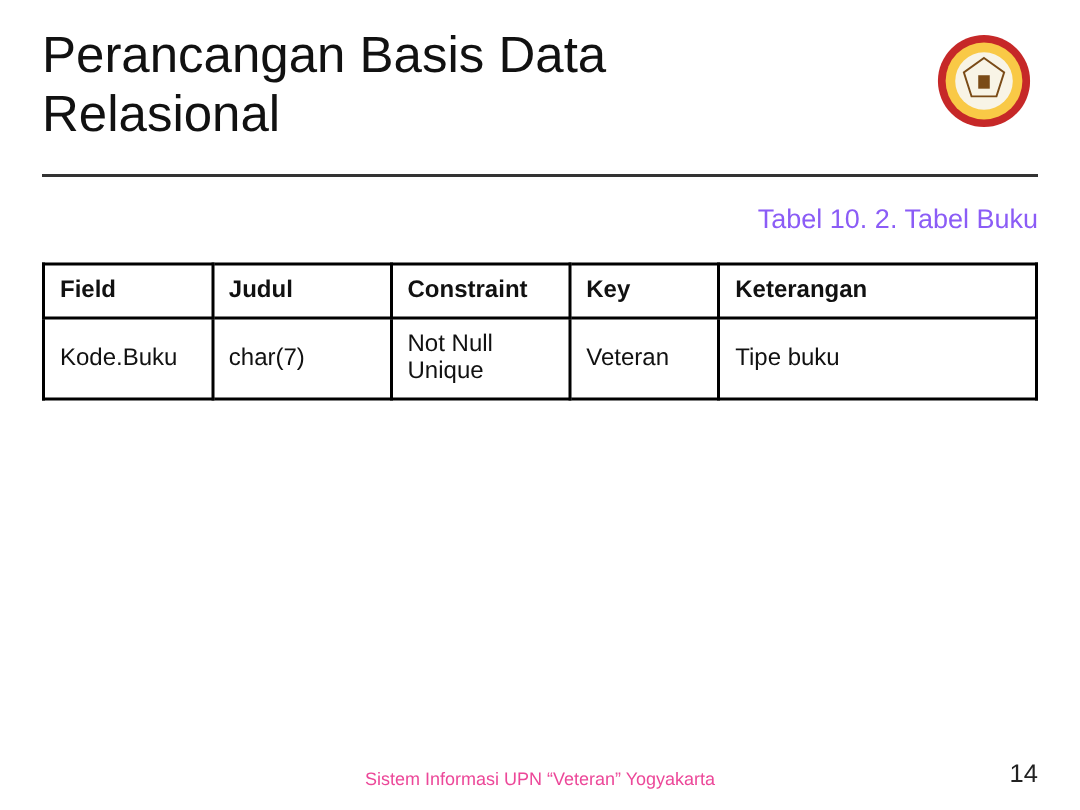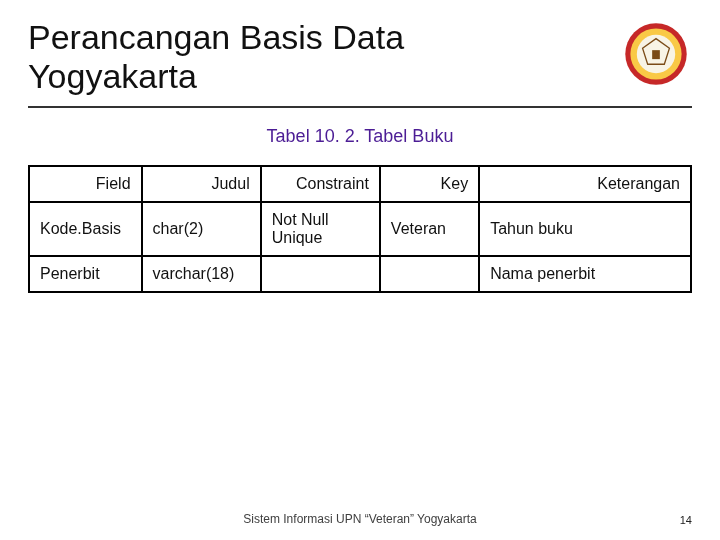--- a/index.html
+++ b/index.html
@@ -7,90 +7,90 @@
     margin: 0;
     width: 720px;
     height: 540px;
     font-family: Arial, sans-serif;
     background: #fff;
     position: relative;
     padding: 18px 28px 0 28px;
   }
   .title-block {
     border-bottom: 2px solid #333;
-    padding-bottom: 10px;
+    padding-bottom: 20px;
     margin-bottom: 18px;
     position: relative;
   }
   .title-block h1 {
     font-size: 34px;
     font-weight: 400;
     margin: 0;
     line-height: 1.15;
     color: #111;
   }
   .logo {
     position: absolute;
     top: 4px;
     right: 4px;
     width: 64px;
     height: 64px;
   }
   .caption {
-    text-align: center;
+    text-align: right;
     font-size: 18px;
     margin: 10px 0 18px 0;
-    color: #4c1d95;
+    color: #8b5cf6;
   }
   table {
     border-collapse: collapse;
     width: 100%;
     table-layout: fixed;
   }
   th, td {
     border: 2px solid #000;
     padding: 8px 10px;
     font-size: 16px;
     text-align: left;
     vertical-align: middle;
     color: #111;
   }
   th {
-    font-weight: normal;
-    text-align: right;
+    font-weight: bold;
+    text-align: left;
   }
   col.c1 { width: 17%; }
   col.c2 { width: 18%; }
   col.c3 { width: 18%; }
   col.c4 { width: 15%; }
   col.c5 { width: 32%; }
   .footer {
     position: absolute;
     bottom: 14px;
     left: 0;
     width: 720px;
     text-align: center;
     font-size: 12px;
-    color: #404040;
+    color: #ec4899;
   }
   .pagenum {
     position: absolute;
     bottom: 14px;
     right: 28px;
-    font-size: 11px;
+    font-size: 17px;
     color: #222;
   }
 </style>
 </head>
 <body>
 
 <div class="title-block">
   <h1>
     <span>Perancangan Basis Data</span><br>
-    <span>Yogyakarta</span>
+    <span>Relasional</span>
   </h1>
   <svg class="logo" viewBox="0 0 100 100">
     <circle cx="50" cy="50" r="48" fill="#c62828"></circle>
     <circle cx="50" cy="50" r="40" fill="#f9c946"></circle>
     <circle cx="50" cy="50" r="30" fill="#f8f4e6"></circle>
     <polygon points="50,26 71,41 63,66 37,66 29,41" fill="none" stroke="#7a4b17" stroke-width="2"></polygon>
     <rect x="44" y="44" width="12" height="14" fill="#7a4b17"></rect>
   </svg>
 </div>
 
@@ -108,30 +108,23 @@
     <tr>
       <th>Field</th>
       <th>Judul</th>
       <th>Constraint</th>
       <th>Key</th>
       <th>Keterangan</th>
     </tr>
   </thead>
   <tbody id="tbody">
       <tr>
-        <td>Kode.Basis</td>
-        <td>char(2)</td>
+        <td>Kode.Buku</td>
+        <td>char(7)</td>
         <td>Not Null<br>Unique</td>
         <td>Veteran</td>
-        <td>Tahun buku</td>
-      </tr>
-      <tr>
-        <td>Penerbit</td>
-        <td>varchar(18)</td>
-        <td></td>
-        <td></td>
-        <td>Nama penerbit</td>
+        <td>Tipe buku</td>
       </tr>
     </tbody>
 </table>
 
 <div class="footer">Sistem Informasi UPN “Veteran” Yogyakarta</div>
 <div class="pagenum">14</div>
 
 </body></html>

